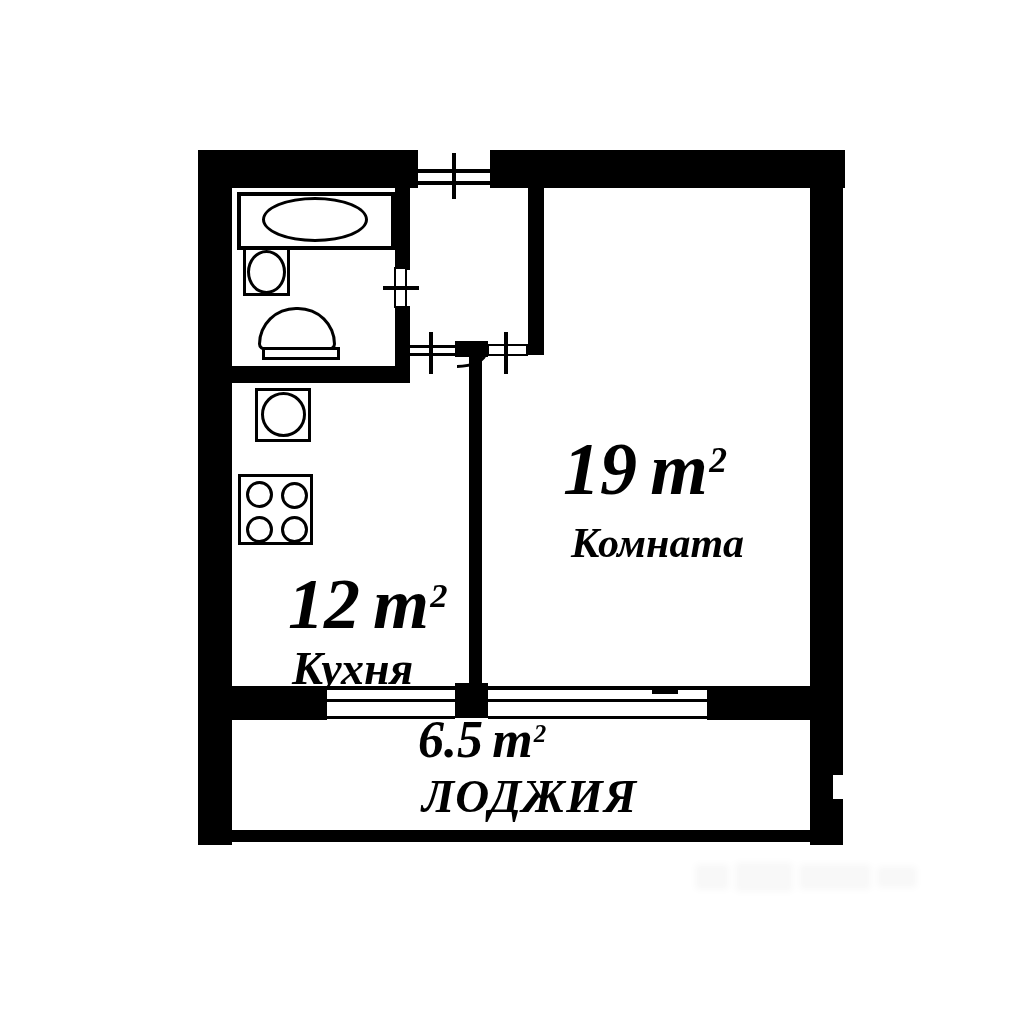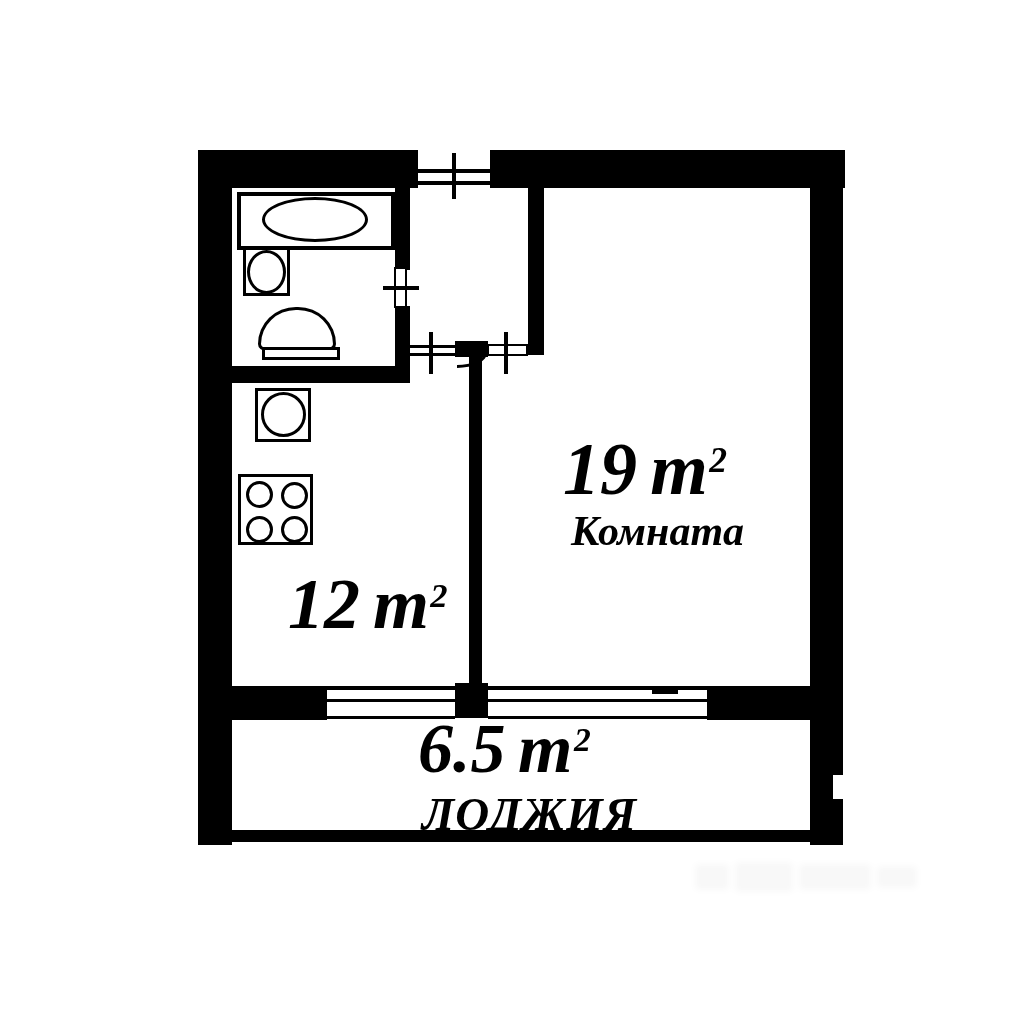--- a/index.html
+++ b/index.html
@@ -77,29 +77,30 @@
   <div class="box" style="left:255px;top:388px;width:56px;height:54px;"></div>
   <div class="box round" style="left:261px;top:392px;width:45px;height:45px;"></div>
   <div class="box" style="left:238px;top:474px;width:75px;height:71px;"></div>
   <div class="box round" style="left:246px;top:481px;width:27px;height:27px;"></div>
   <div class="box round" style="left:281px;top:482px;width:27px;height:27px;"></div>
   <div class="box round" style="left:246px;top:516px;width:27px;height:27px;"></div>
   <div class="box round" style="left:281px;top:516px;width:27px;height:27px;"></div>
 
   <div class="label" style="left:563px;top:432px;">
     <div class="num" style="font-size:74px;"><span>19</span><span class="unit">m</span><span class="sup">2</span></div>
-    <div class="rname" style="font-size:42px;margin-top:4px;margin-left:8px;">Комната</div>
+    <div class="rname" style="font-size:42px;margin-top:16px;margin-left:8px;">Комната</div>
   </div>
 
   <div class="label" style="left:288px;top:568px;">
     <div class="num" style="font-size:72px;"><span>12</span><span class="unit">m</span><span class="sup">2</span></div>
+    <div class="rname" style="font-size:46px;margin-top:6px;margin-left:4px;">Кухня</div>
   </div>
 
   <div class="label" style="left:418px;top:714px;">
-    <div class="num" style="font-size:70px;"><span>6.5</span><span class="unit">m</span><span class="sup">2</span></div>
+    <div class="num" style="font-size:52px;"><span>6.5</span><span class="unit">m</span><span class="sup">2</span></div>
     <div class="rname" style="font-size:47px;margin-top:7px;margin-left:4px;letter-spacing:1px;">ЛОДЖИЯ</div>
   </div>
 
   <div class="wm" style="left:695px;top:862px;width:235px;height:40px;">
     <i style="width:34px;"></i><i style="width:58px;height:30px;"></i><i style="width:72px;"></i><i style="width:40px;height:22px;"></i>
   </div>
 
 </div>
 
 </body></html>

